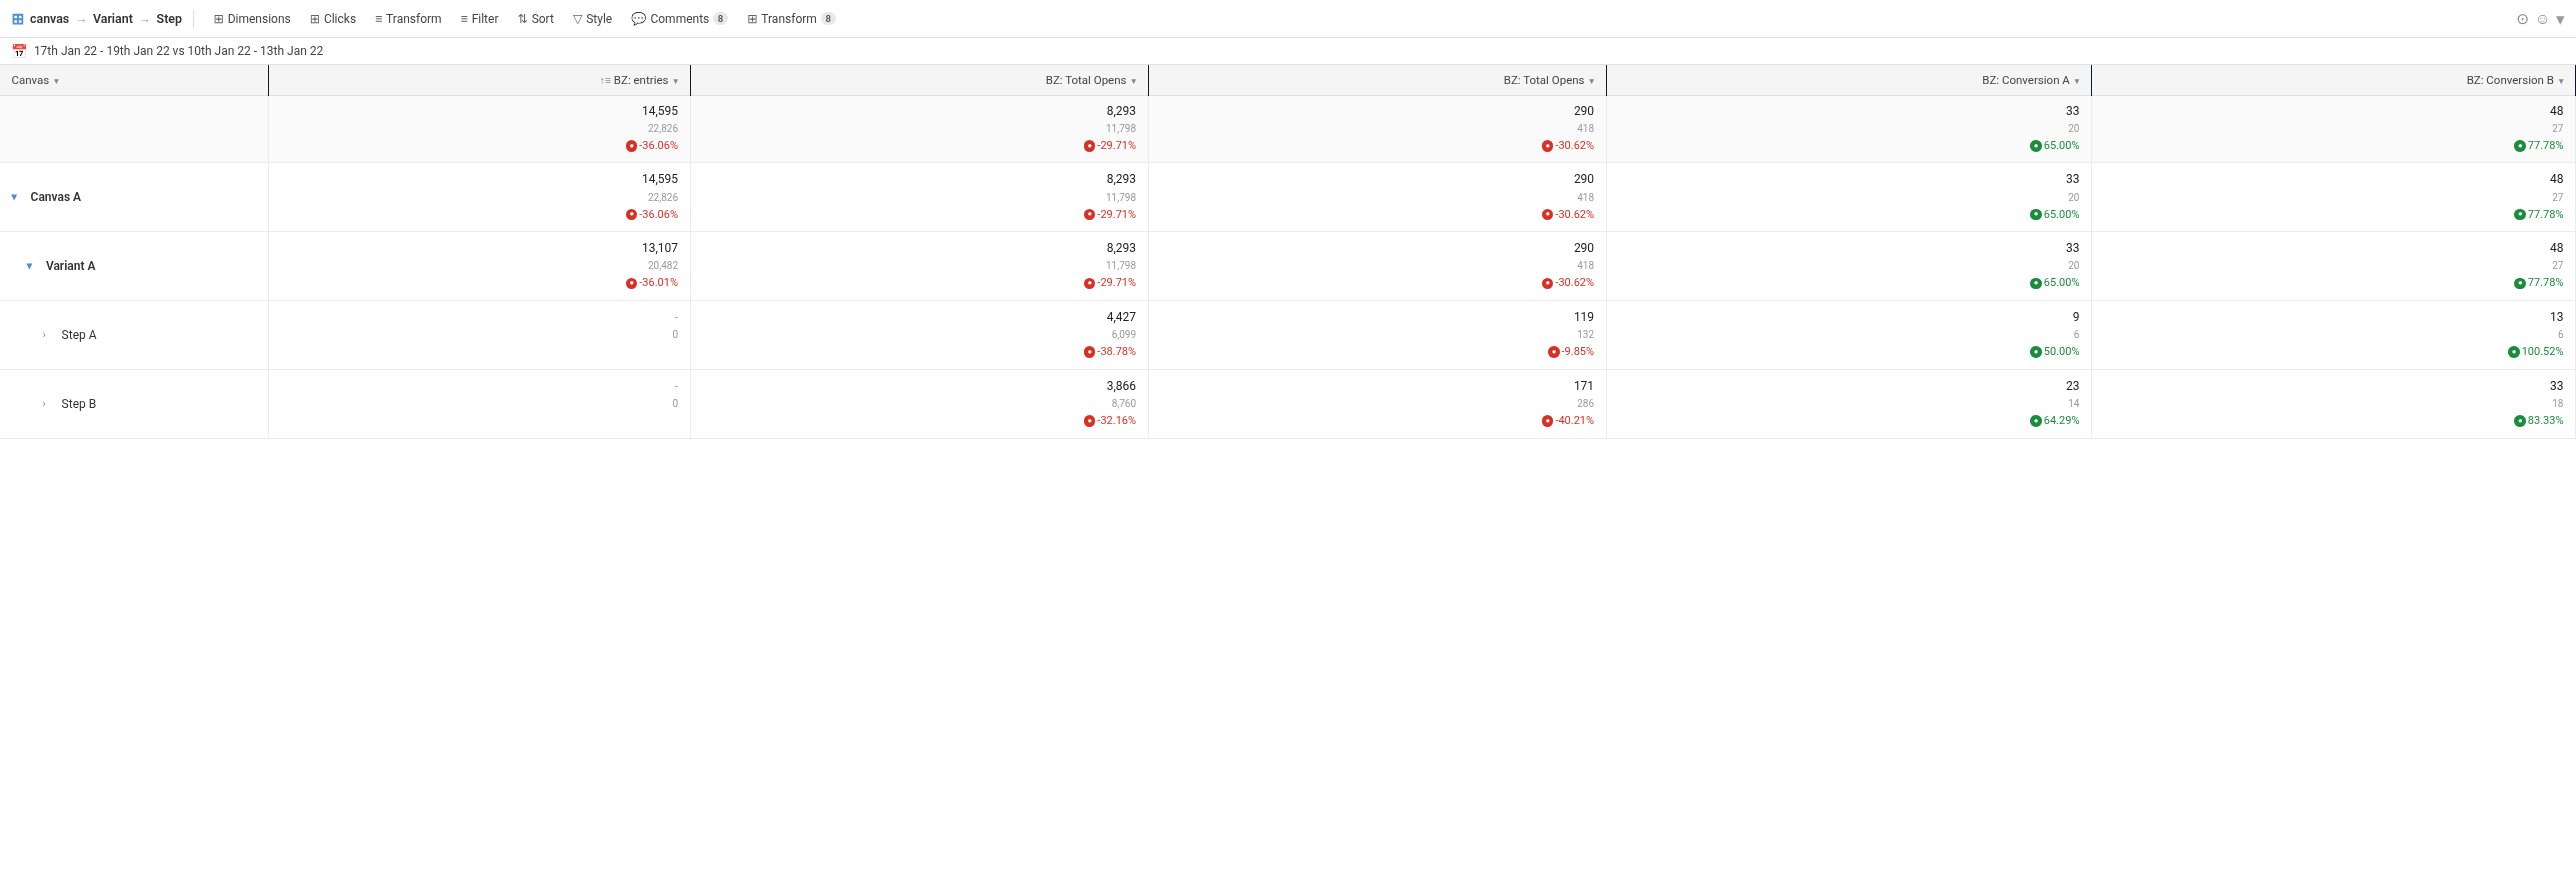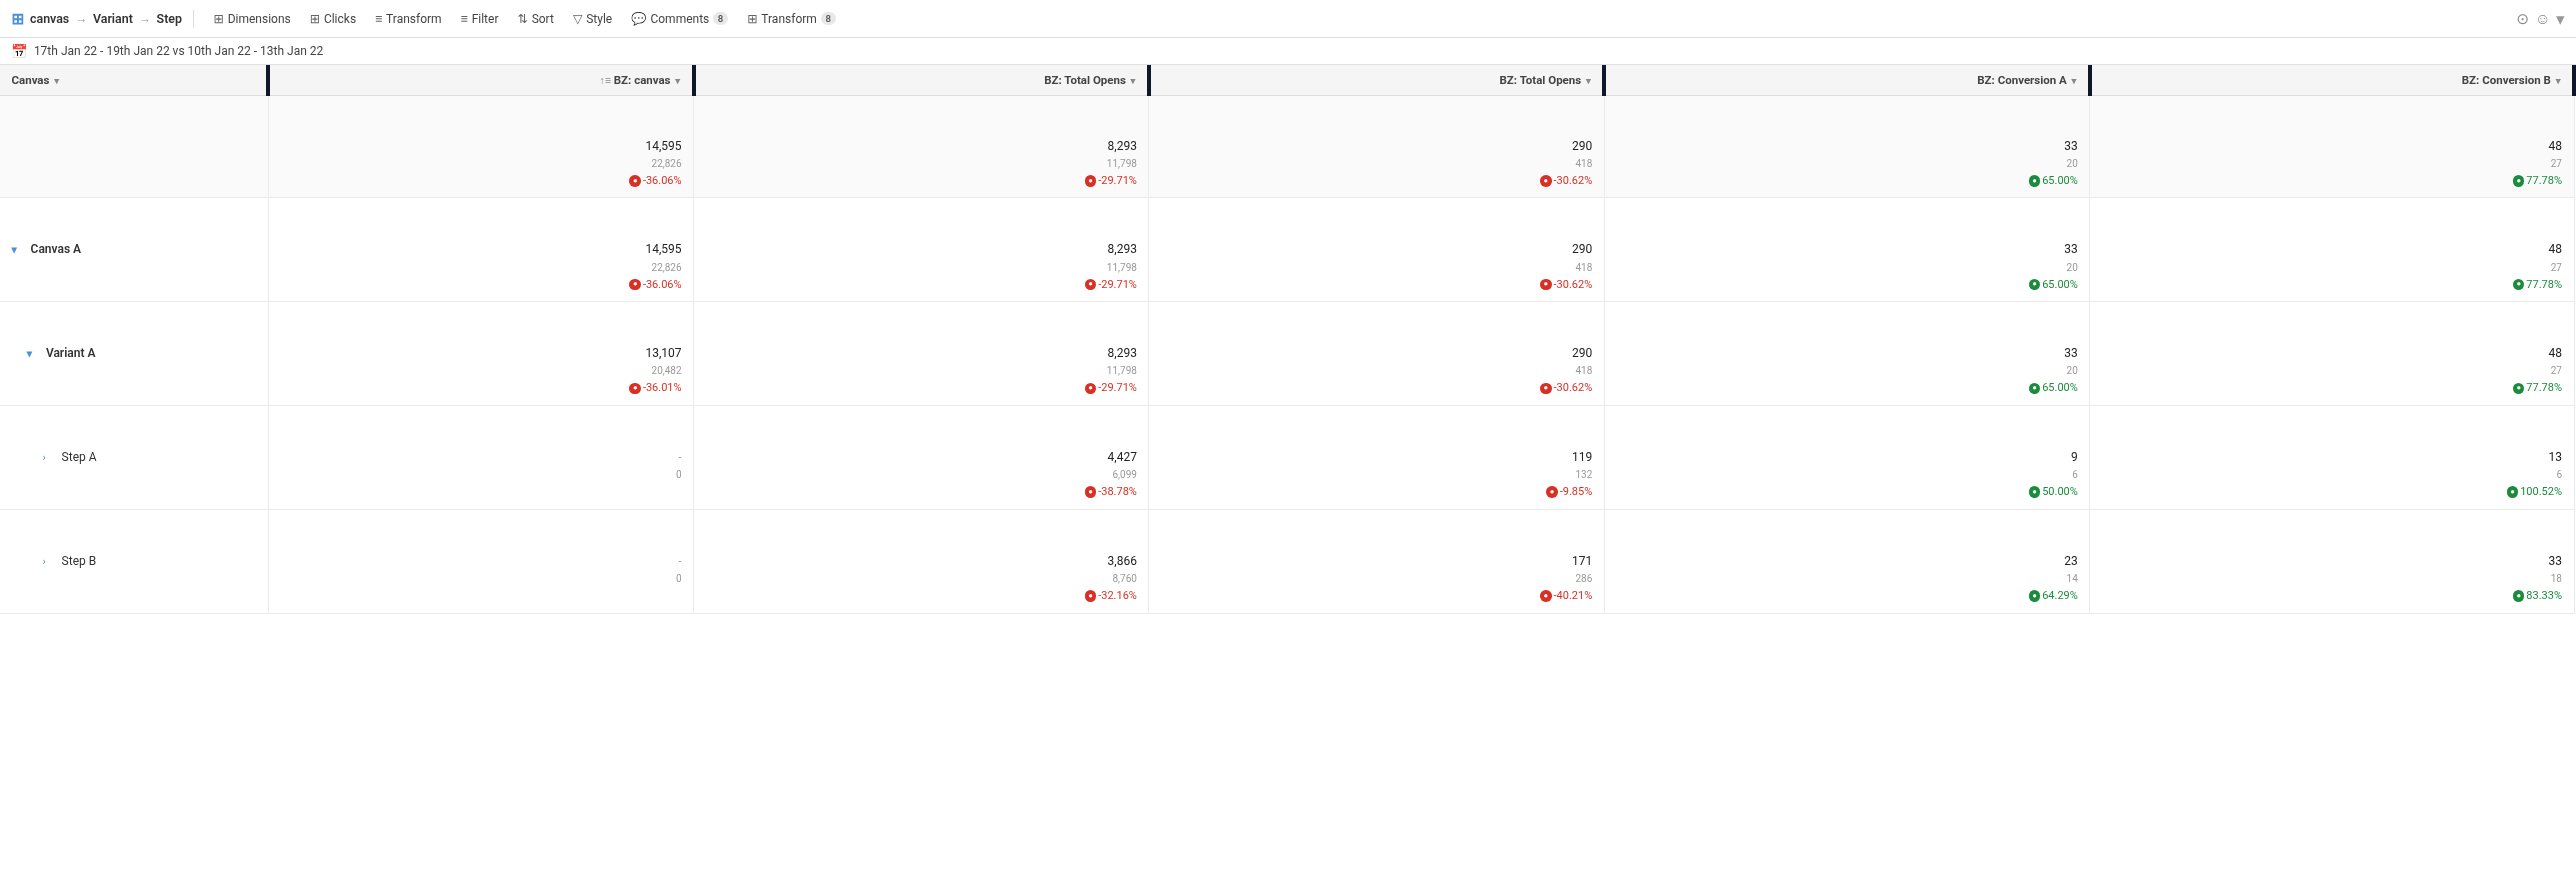--- a/index.html
+++ b/index.html
@@ -92,24 +92,24 @@
       border-collapse: collapse;
       font-size: 12px;
     }
     thead tr {
       background: #f5f5f5;
       border-bottom: 1px solid #ddd;
     }
     thead th {
       padding: 7.6px 11.5px;
       text-align: right;
-      font-weight: 700;
+      font-weight: 400;
       font-size: 11.5px;
       color: #444;
-      border-right: 4px solid #0f172a;
+      border-right: 1px solid #0f172a;
       white-space: nowrap;
       position: relative;
     }
     thead th:first-child {
       text-align: left;
       min-width: 268px;
       width: 268px;
     }
     thead th .col-sort-icon {
       color: #888;
@@ -137,21 +137,21 @@
       vertical-align: middle;
     }
 
     .cell-group {
       display: flex;
       flex-direction: column;
       align-items: flex-end;
       padding: 3.8px 0;
       line-height: 1.6;
     }
-    .val-primary { color: #222; font-size: 12px; margin-top: 35px; }
+    .val-primary { color: #222; font-size: 12px; }
     .val-secondary { color: #999; font-size: 10px; }
     .val-change {
       font-size: 11px;
       display: flex;
       align-items: center;
       gap: 1.9px;
     }
     .val-change.neg { color: #d93025; }
     .val-change.pos { color: #1a8c3c; }
     .change-dot {
@@ -262,21 +262,21 @@
 <div class="table-wrap">
   <table>
     <thead>
       <tr>
         <th>
           <span>Canvas</span>
           <span class="col-drop-icon">▾</span>
         </th>
         <th>
           <span class="col-sort-icon">↑≡</span>
-          <span>BZ: canvas</span>
+          <span>BZ: entries</span>
           <span class="col-drop-icon">▾</span>
         </th>
         <th>
           <span>BZ: Total Opens</span>
           <span class="col-drop-icon">▾</span>
         </th>
         <th>
           <span>BZ: Total Opens</span>
           <span class="col-drop-icon">▾</span>
         </th>

